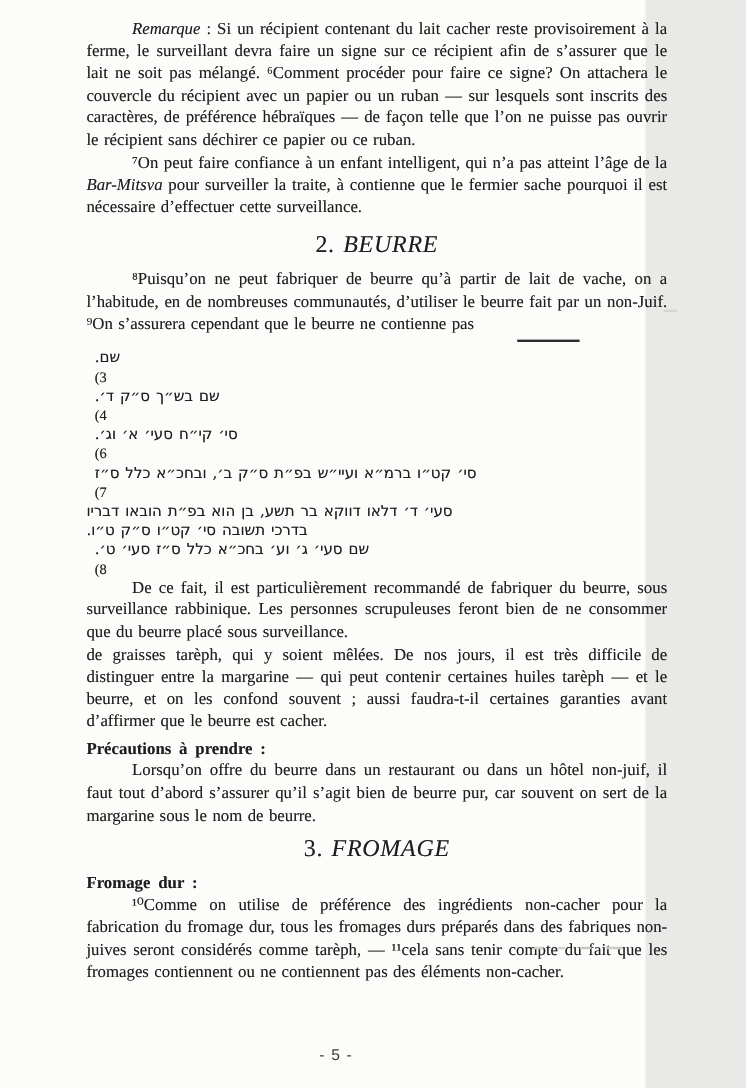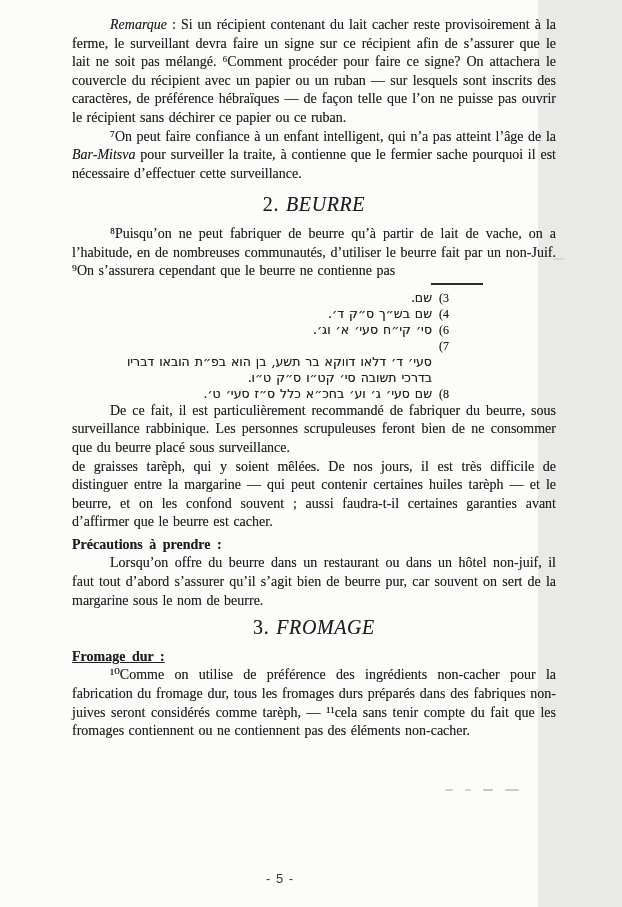--- a/index.html
+++ b/index.html
@@ -30,30 +30,31 @@
   .sec-head .num{margin-right:7px;}
   .bold-lead{margin:4px 0 0 0;font-weight:bold;word-spacing:3px;}
   
   .footnotes{margin-top:2px;font-size:12.5px;line-height:16px;}
   .fn-rule{width:52px;height:2px;background:#2c2c2c;margin:0 73px 5px auto;}
   .fn-row{
     display:flex;justify-content:flex-end;align-items:baseline;
     padding-right:100px;text-align:right;
     font-family:"DejaVu Serif","DejaVu Sans",sans-serif;
     text-shadow:0 0 .5px rgba(25,25,25,.5);
+    flex-direction:column;
   }
   .fn-row.cont{padding-right:124px;}
   .fn-text{direction:rtl;unicode-bidi:isolate;}
   .fn-marker{
     margin-left:7px;min-width:17px;text-align:left;
     font-family:"Liberation Serif",serif;font-size:12px;
   }
   .after-fn{margin-top:20px;}
   .gap-md{margin-top:8px;}
-  .gap-lg{margin-top:10px;text-decoration:underline;}
+  .gap-lg{margin-top:10px;}
   
   .page-number{
     position:absolute;left:266px;top:871px;
     font-family:"Liberation Sans","DejaVu Sans",sans-serif;
     font-size:13px;color:#3a3a3a;letter-spacing:1px;
   }
   
   .noise{position:absolute;left:445px;top:789px;display:flex;gap:12px;align-items:center;}
   .noise i{display:block;height:2px;background:#cfcfcb;border-radius:1px;}
   .noise .a{width:8px;}
@@ -84,20 +85,21 @@
       </div>
       <div class="fn-row">
         <span class="fn-text">שם בש״ך ס״ק ד׳.</span>
         <span class="fn-marker">(4</span>
       </div>
       <div class="fn-row">
         <span class="fn-text">סי׳ קי״ח סעי׳ א׳ וג׳.</span>
         <span class="fn-marker">(6</span>
       </div>
       <div class="fn-row">
+        <span class="fn-text">סי׳ קט״ו ברמ״א ועיי״ש בפ״ת ס״ק ב׳, ובחכ״א כלל ס״ז</span>
         <span class="fn-marker">(7</span>
       </div>
       <div class="fn-row cont">
         <span class="fn-text">סעי׳ ד׳ דלאו דווקא בר תשע, בן הוא בפ״ת הובאו דבריו</span>
       </div>
       <div class="fn-row cont">
         <span class="fn-text">בדרכי תשובה סי׳ קט״ו ס״ק ט״ו.</span>
       </div>
       <div class="fn-row">
         <span class="fn-text">שם סעי׳ ג׳ וע׳ בחכ״א כלל ס״ז סעי׳ ט׳.</span>

